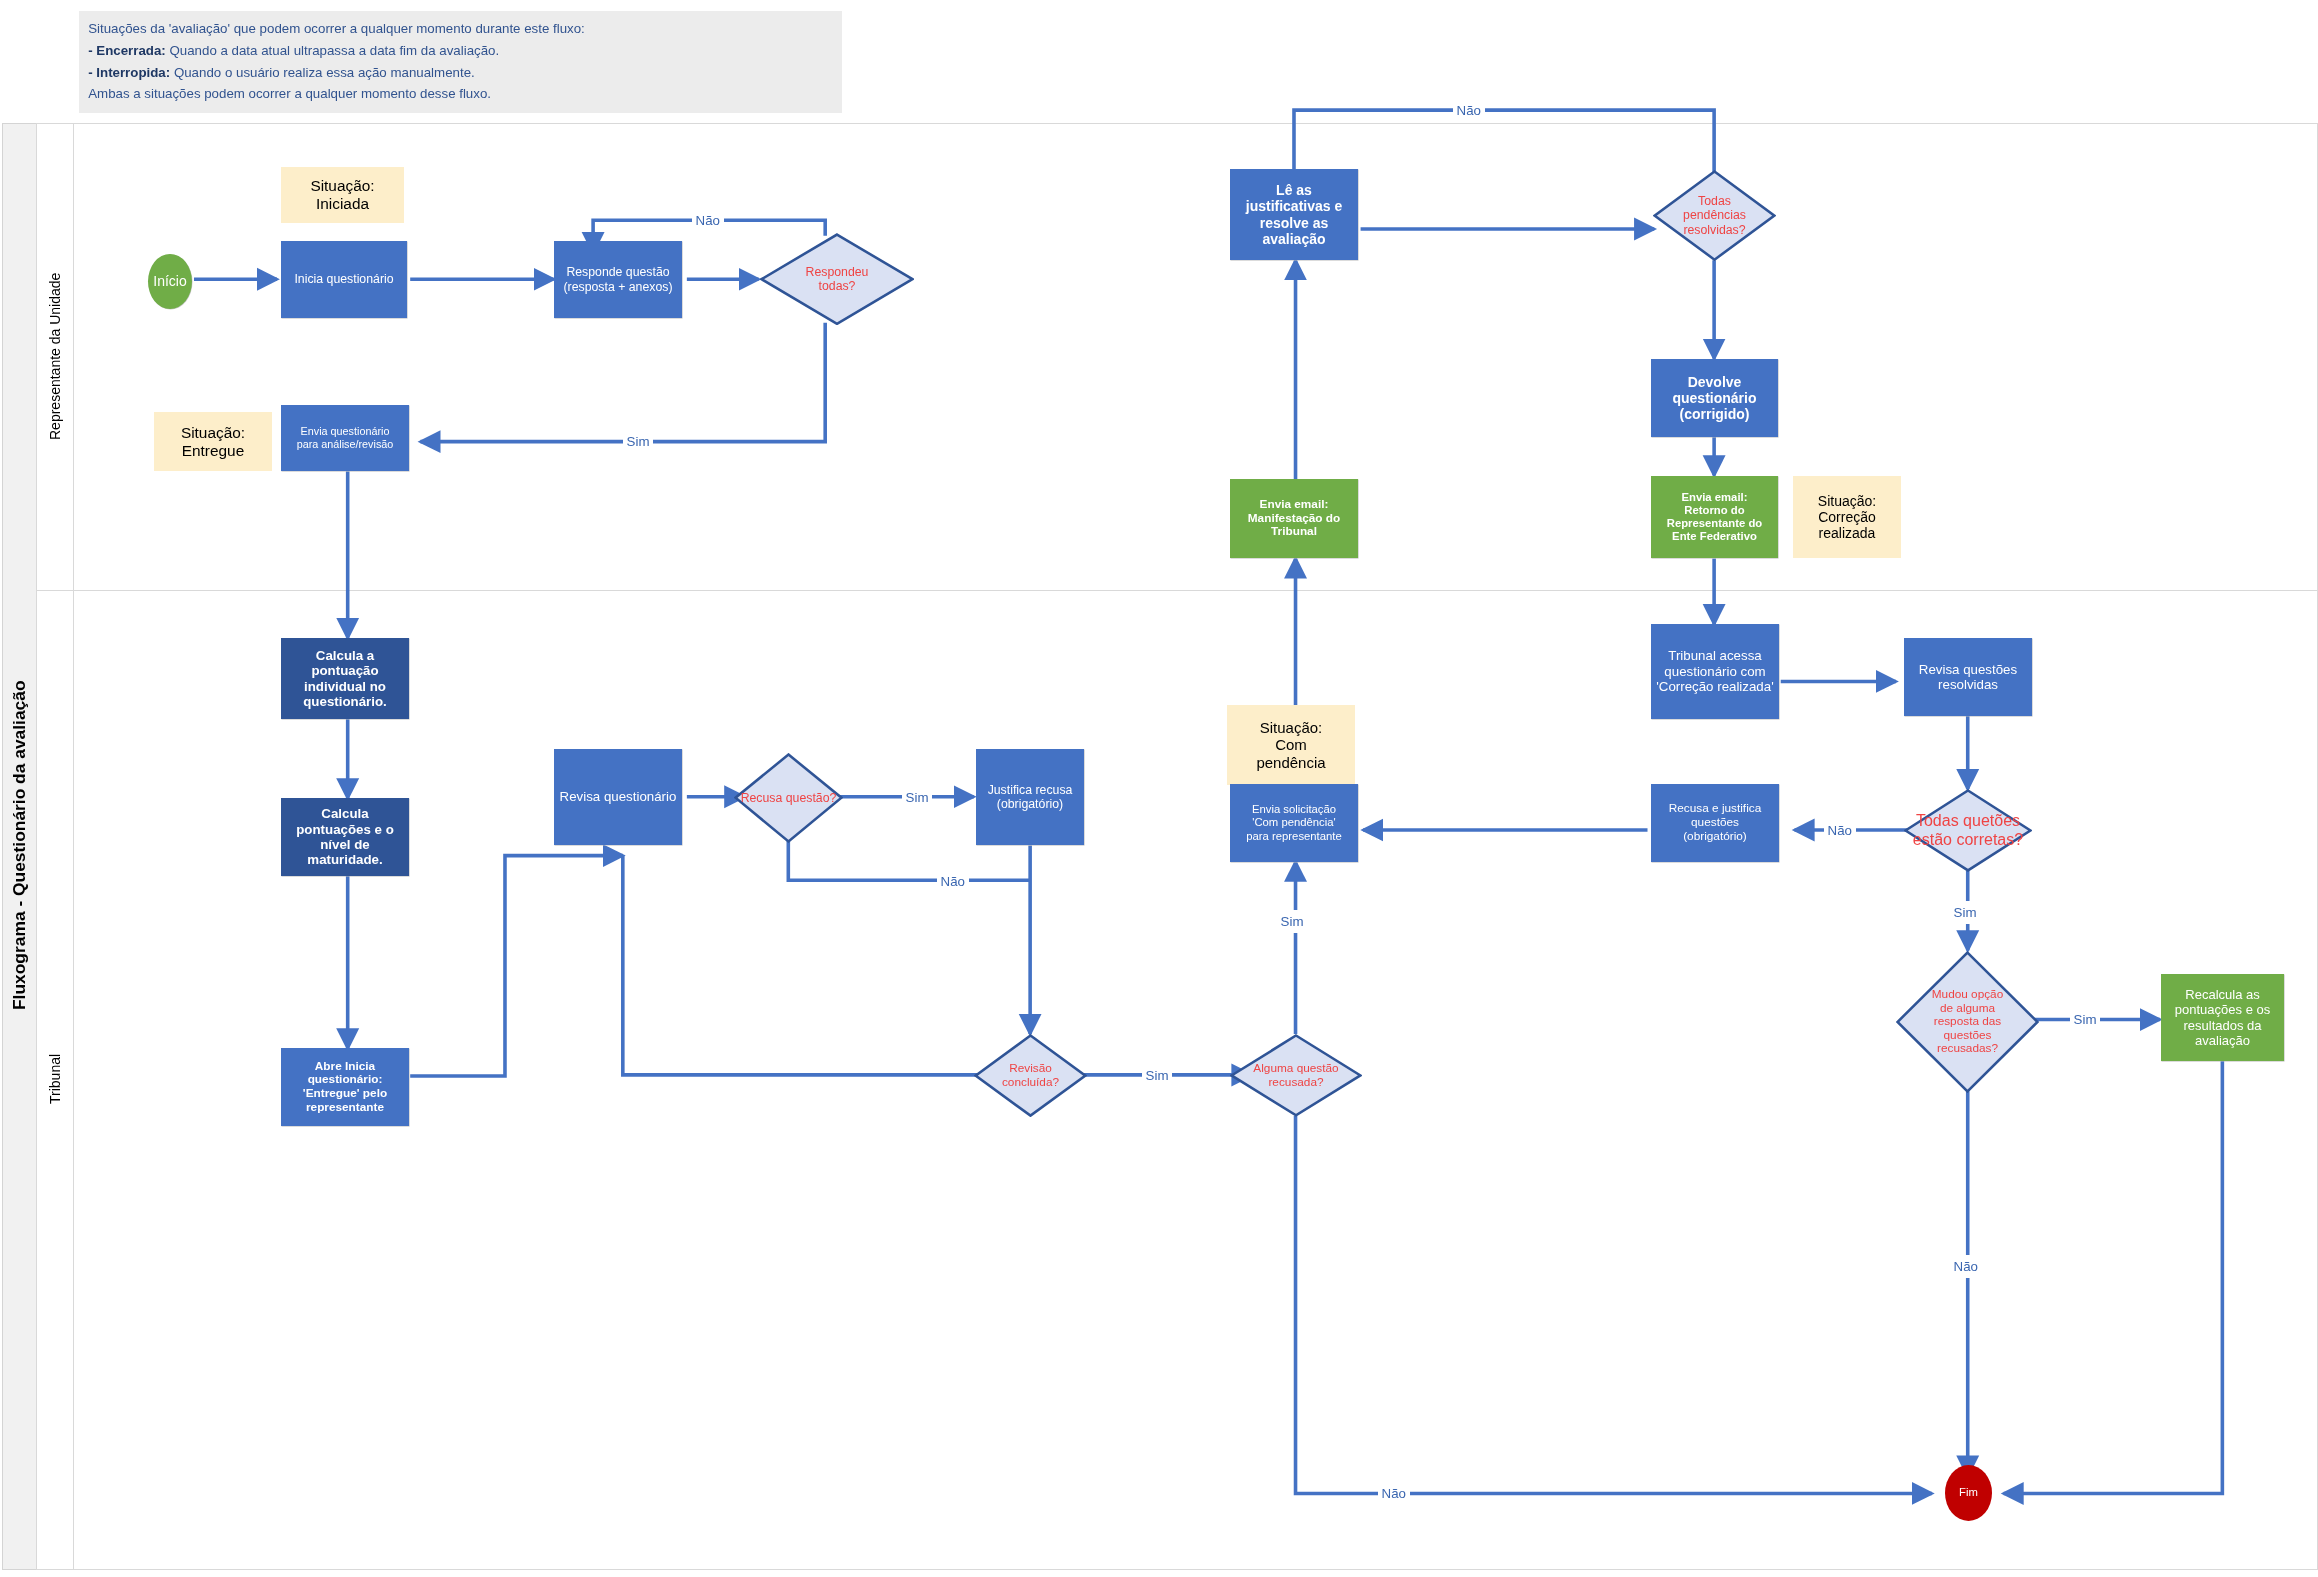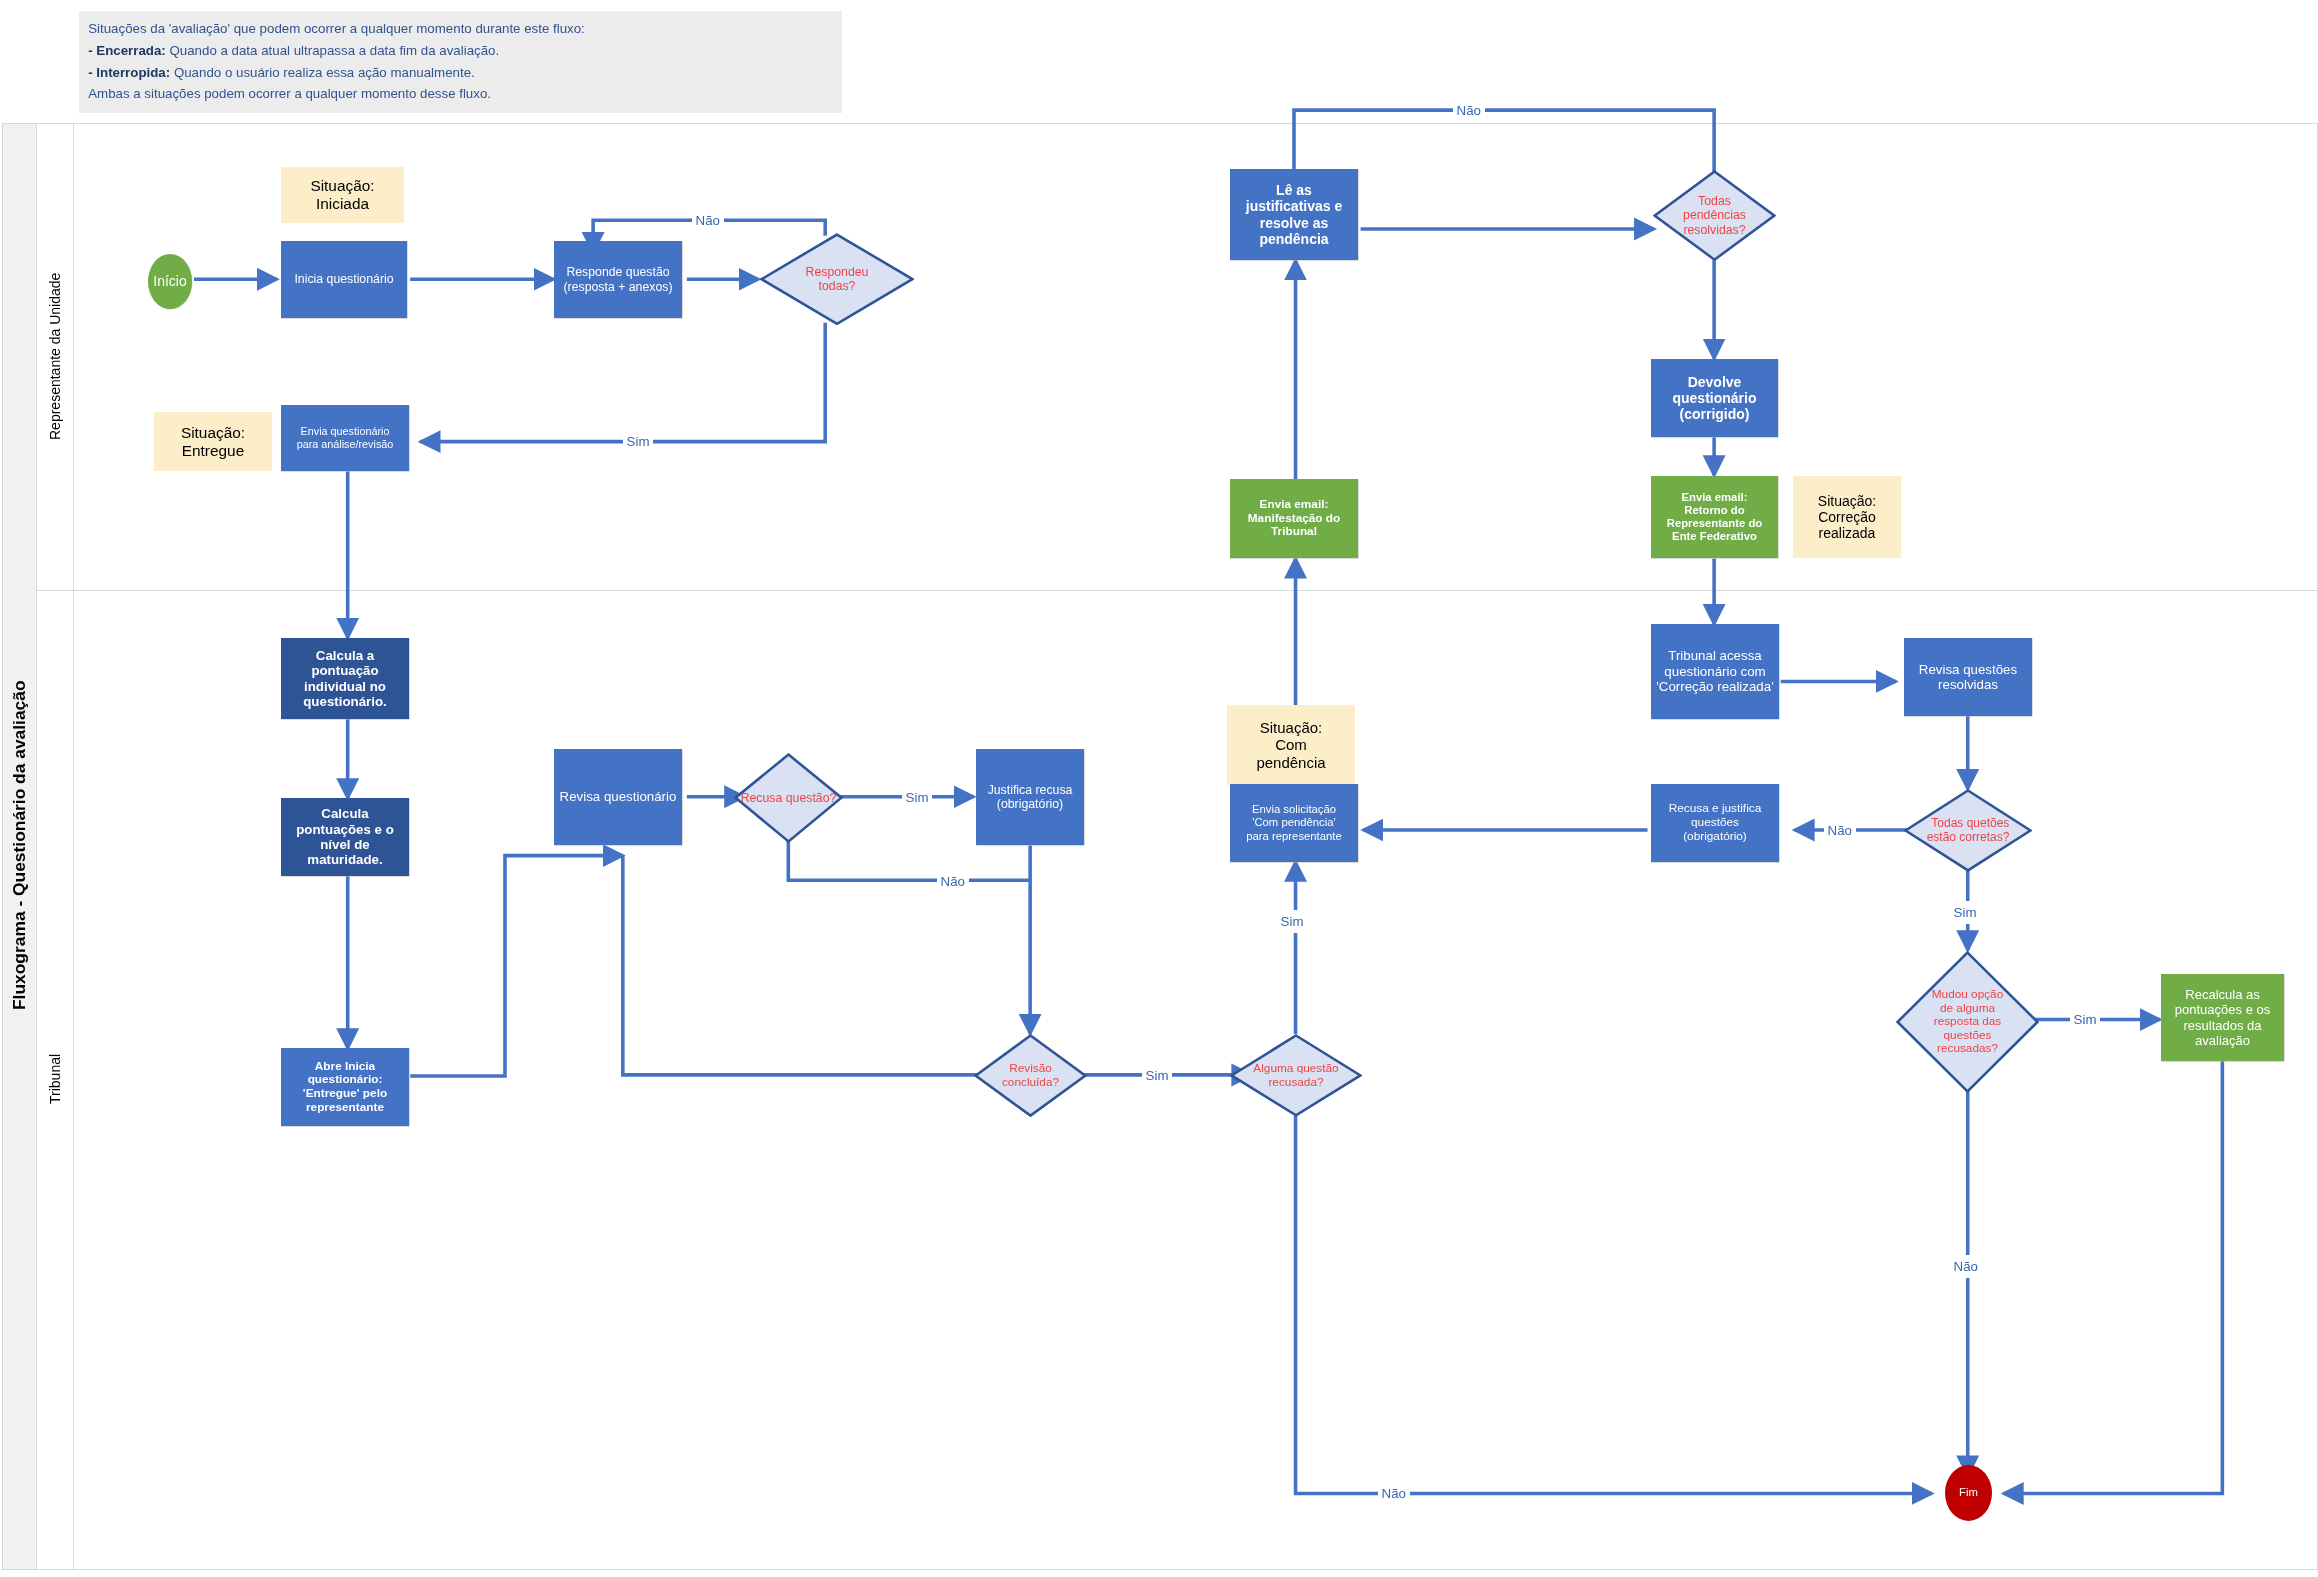--- a/index.html
+++ b/index.html
@@ -178,21 +178,21 @@
     <div class="dec-label" style="font-size:12.3px;white-space:pre-line;">Respondeu
 todas?</div>
   </div>
 
   <div class="node situacao" style="left:154px;top:412px;width:118px;height:59px;font-size:15.4px;white-space:pre-line;">Situação:
 Entregue</div>
 
   <div class="node proc" style="left:281px;top:405px;width:128px;height:66px;font-size:10.8px;white-space:pre-line;">Envia  questionário
 para análise/revisão</div>
 
-  <div class="node proc" style="left:1230px;top:169px;width:128px;height:91px;font-size:14px;font-weight:bold;">Lê as justificativas e resolve as pendência</div>
+  <div class="node proc" style="left:1230px;top:169px;width:128px;height:91px;font-size:14px;font-weight:bold;">Lê as justificativas e resolve as avaliação</div>
 
   <div class="dec" style="left:1653px;top:170px;width:123px;height:91px;">
     <svg viewBox="0 0 240 178" preserveAspectRatio="none">
         <polygon points="120,3 237,89 120,175 3,89" fill="#dae1f3" stroke="#2f5496" stroke-width="5"></polygon>
       </svg>
     <div class="dec-label" style="font-size:12.3px;white-space:pre-line;">Todas
 pendências
 resolvidas?</div>
   </div>
 
@@ -254,21 +254,21 @@
 para representante</div>
 
   <div class="node proc" style="left:1651px;top:624px;width:128px;height:95px;font-size:13.3px;">Tribunal acessa questionário com 'Correção realizada'</div>
 
   <div class="node proc" style="left:1904px;top:638px;width:128px;height:78px;font-size:13.3px;">Revisa questões resolvidas</div>
 
   <div class="dec" style="left:1904px;top:789px;width:128px;height:83px;">
     <svg viewBox="0 0 250 162" preserveAspectRatio="none">
         <polygon points="125,3 247,81 125,159 3,81" fill="#dae1f3" stroke="#2f5496" stroke-width="5"></polygon>
       </svg>
-    <div class="dec-label" style="font-size:12px;white-space:pre-line;text-align:right;">Todas quetões
+    <div class="dec-label" style="font-size:16px;white-space:pre-line;">Todas quetões
 estão corretas?</div>
   </div>
 
   <div class="node proc" style="left:1651px;top:784px;width:128px;height:78px;font-size:11.8px;white-space:pre-line;">Recusa e justifica
 questões
 (obrigatório)</div>
 
   <div class="dec" style="left:1896px;top:951px;width:143px;height:142px;">
     <svg viewBox="0 0 280 278" preserveAspectRatio="none">
         <polygon points="140,3 277,139 140,275 3,139" fill="#dae1f3" stroke="#2f5496" stroke-width="5"></polygon>

